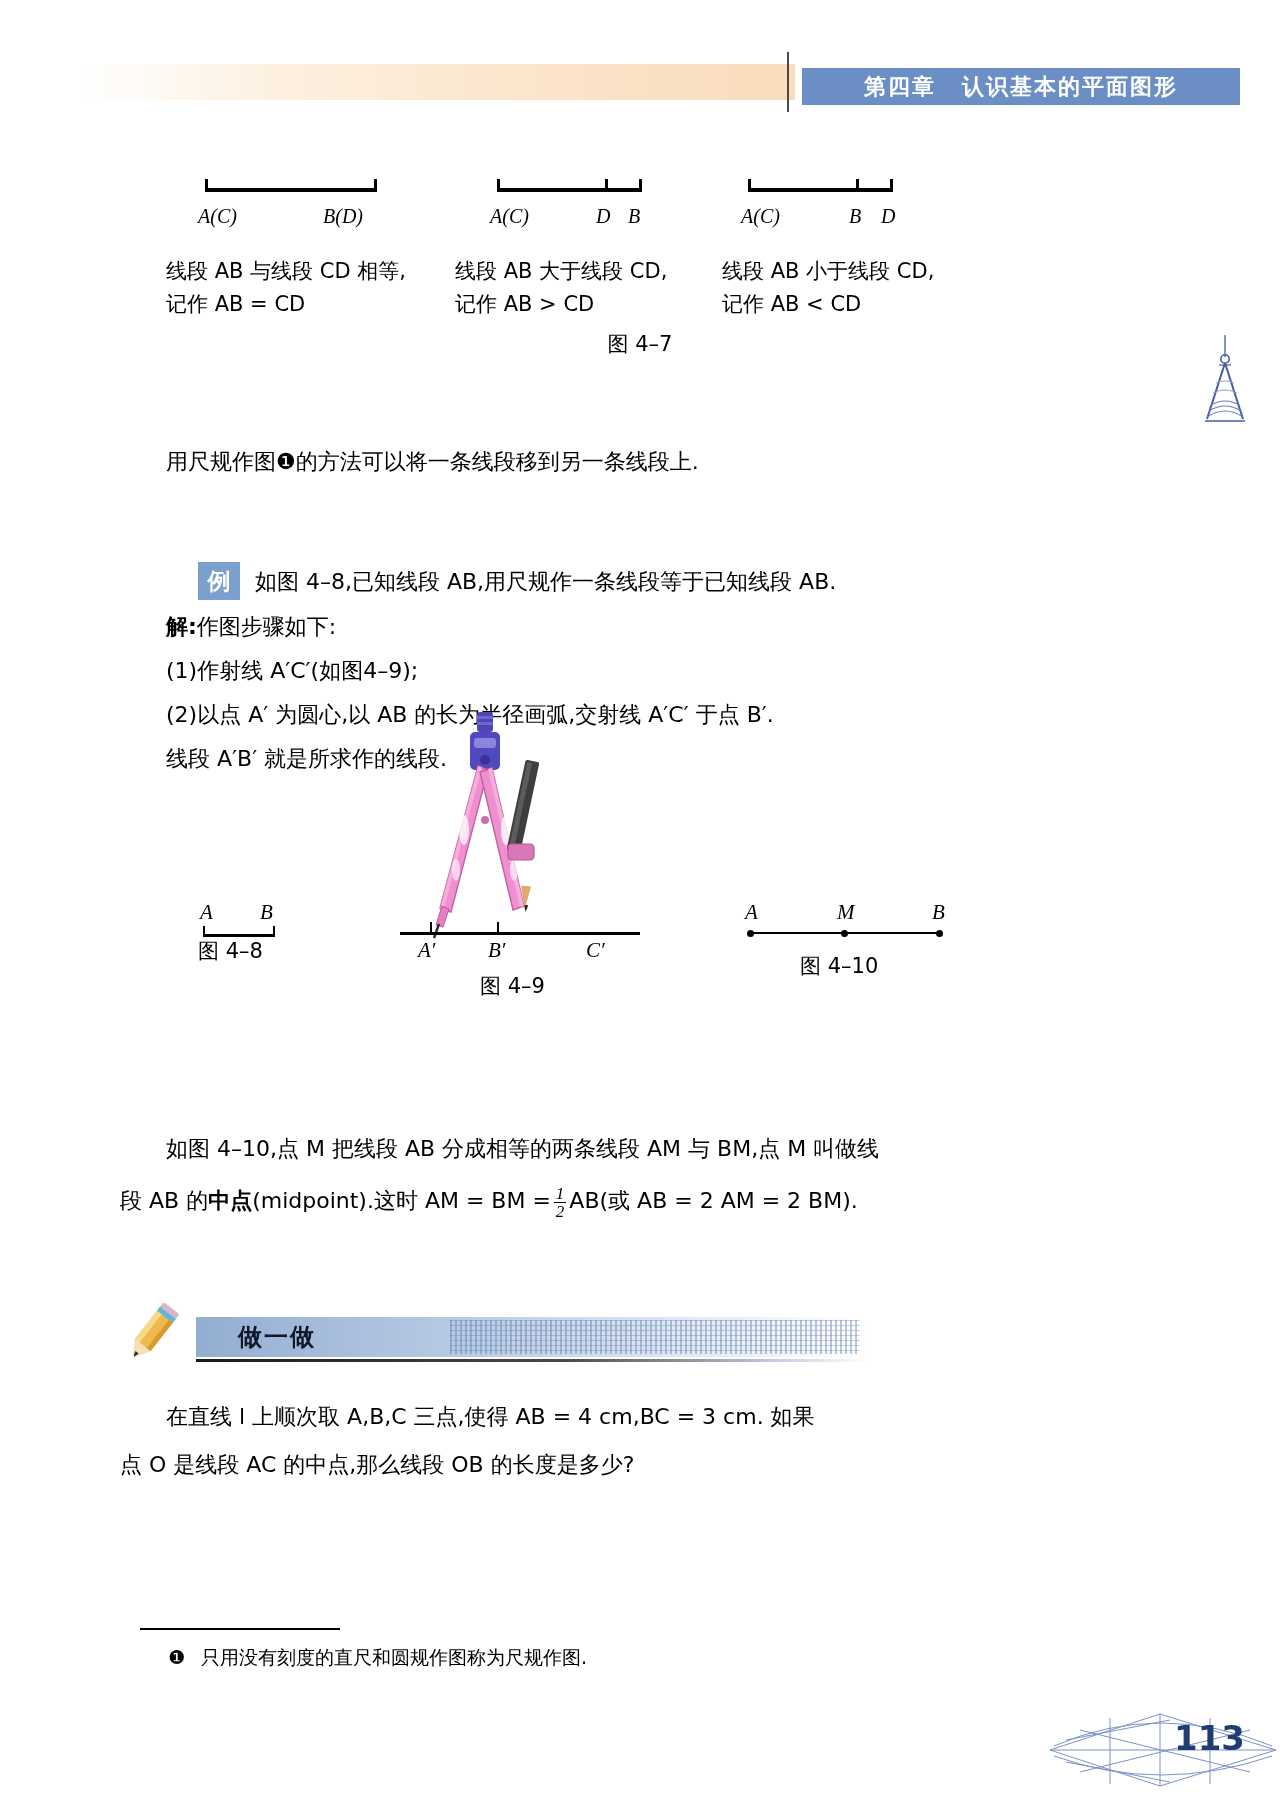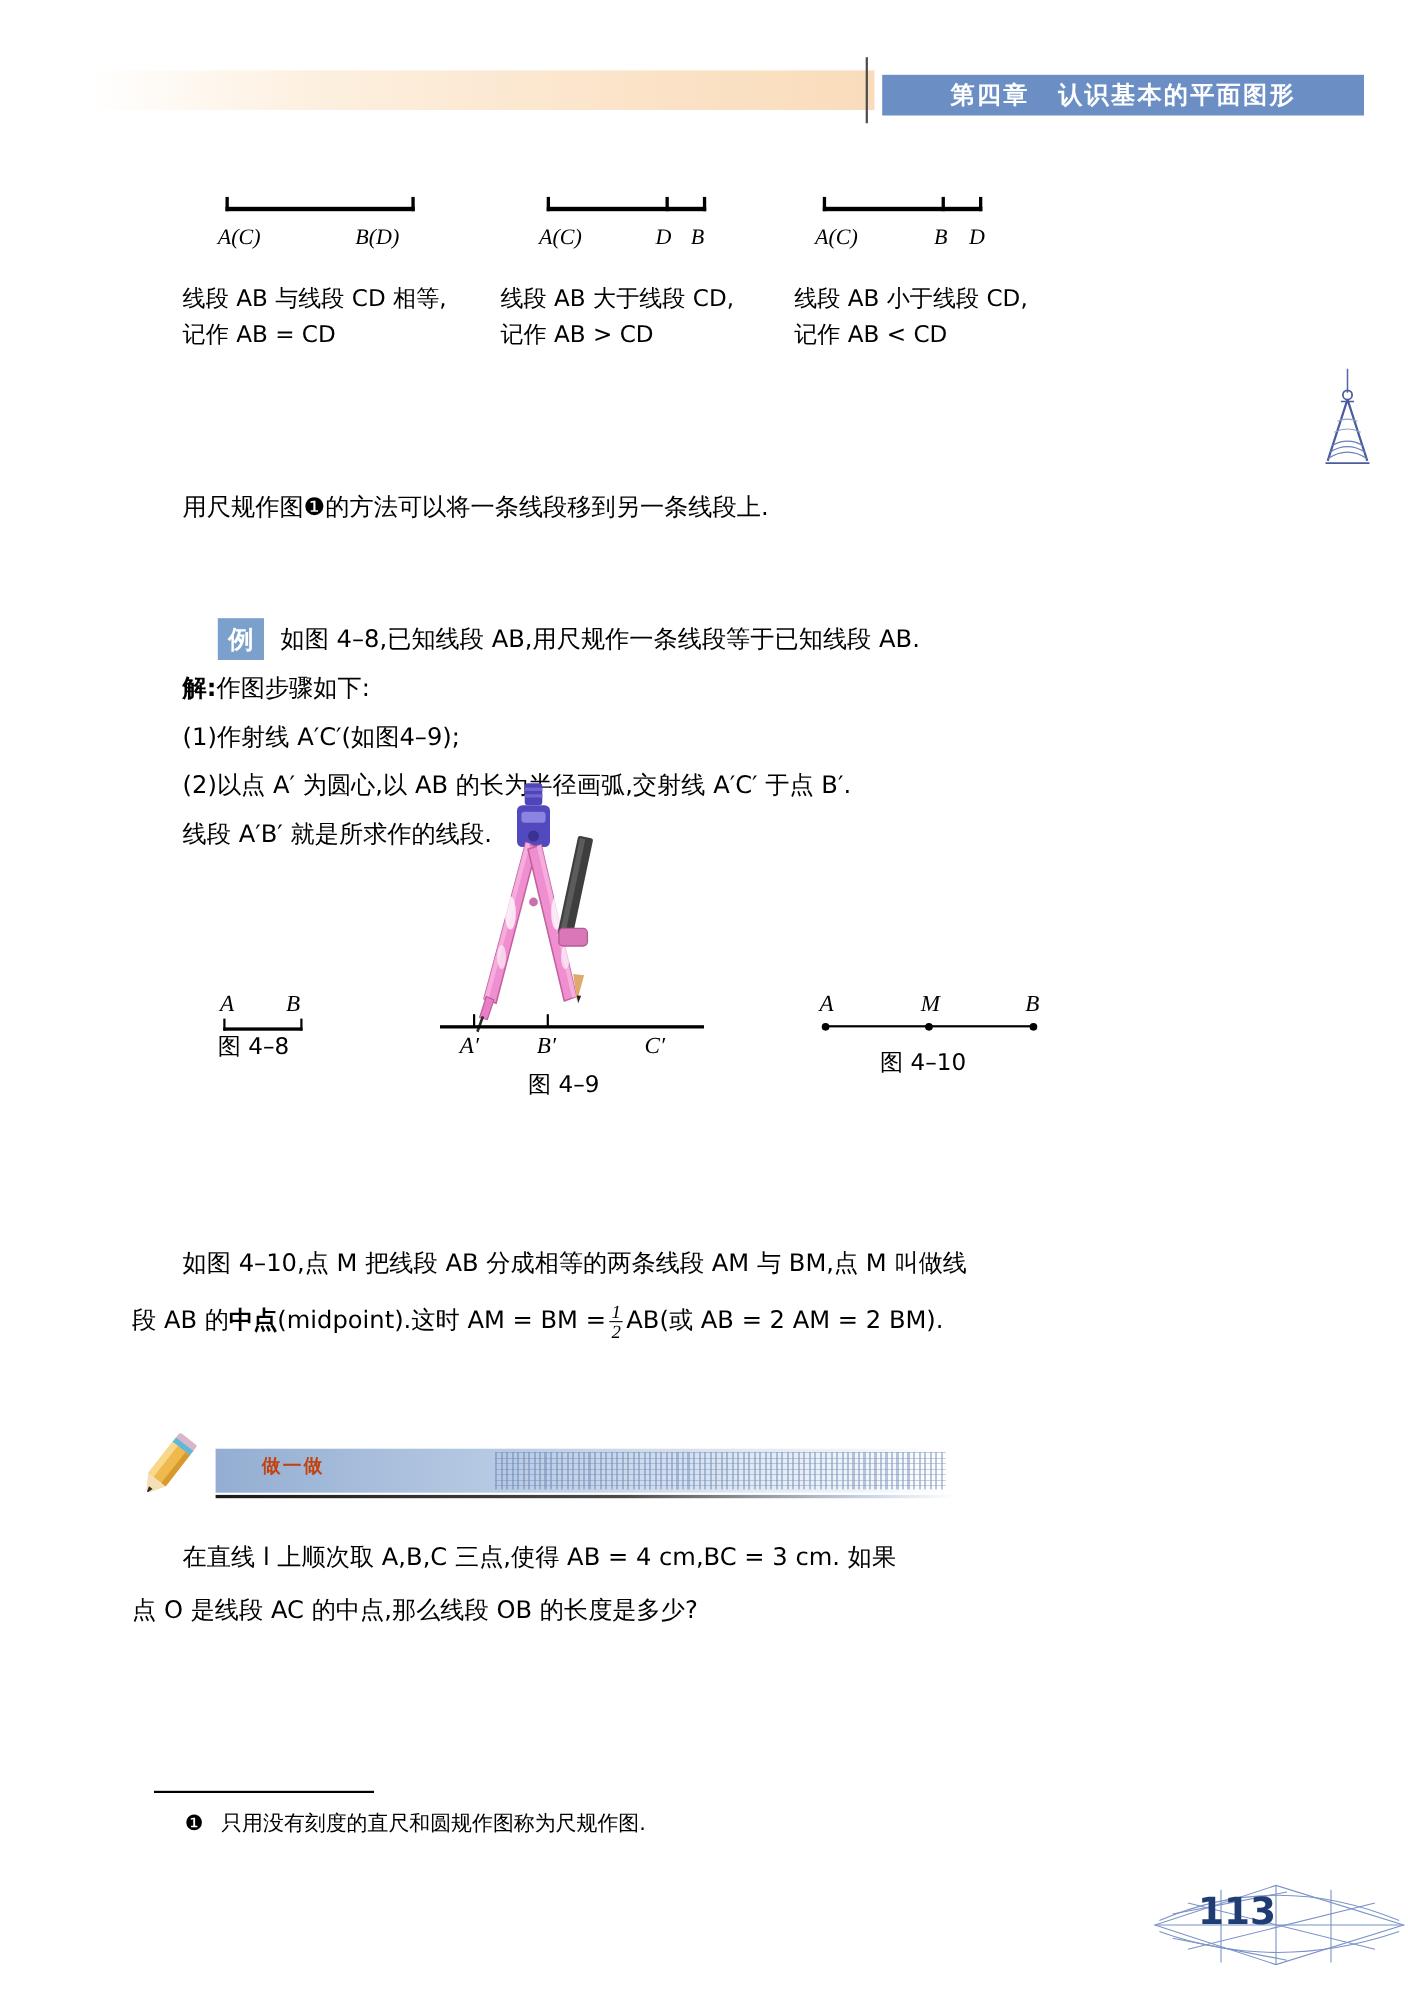--- a/index.html
+++ b/index.html
@@ -90,34 +90,34 @@
     background-image:
       repeating-linear-gradient(to right,rgba(90,120,170,.55) 0 2px,rgba(0,0,0,0) 2px 5px),
       repeating-linear-gradient(to bottom,rgba(90,120,170,.45) 0 1px,rgba(0,0,0,0) 1px 5px);
     opacity:.75;
   }
   #doit-underline{
     position:absolute;left:196px;top:64px;width:672px;height:3px;
     background:linear-gradient(to right,#1a1a1a 0%,#4a4a4a 55%,#c9d4e6 88%,#ffffff 100%);
   }
   #doit-label{
-    position:absolute;left:238px;top:26px;font-size:17px;font-weight:bold;color:#c2410c;
+    position:absolute;left:238px;top:26px;font-size:24px;font-weight:bold;color:#0f172a;
     font-family:"DejaVu Sans","Liberation Sans",sans-serif;letter-spacing:2px;
   }
 
   
   #fn-rule{position:absolute;left:140px;top:1628px;width:200px;height:2px;background:#000;}
   #fn-text{
     position:absolute;left:168px;top:1645px;font-size:19px;
     font-family:"DejaVu Sans","Liberation Sans",sans-serif;white-space:nowrap;
   }
 
   
   #pagenum{
-    position:absolute;left:1089px;top:1718px;font-size:34px;font-weight:bold;color:#1f3d73;
+    position:absolute;left:1174px;top:1718px;font-size:34px;font-weight:bold;color:#1f3d73;
     font-family:"DejaVu Sans","Liberation Sans",sans-serif;
   }
   #page-deco{position:absolute;left:1040px;top:1690px;width:240px;height:110px;}
 
   .frac{display:inline-block;vertical-align:-0.55em;text-align:center;font-size:17px;line-height:1.05;
         font-family:"Liberation Serif","DejaVu Serif",serif;font-style:italic;margin:0 3px;}
   .frac .num{display:block;border-bottom:1.6px solid #000;padding:0 2px;}
   .frac .den{display:block;padding:0 2px;}
 </style>
 </head>
@@ -169,20 +169,21 @@
     <div class="capline" style="left:166px;top:95px;">线段 AB 与线段 CD 相等,</div>
     <div class="capline" style="left:166px;top:128px;">记作 AB = CD</div>
 
     <div class="capline" style="left:455px;top:95px;">线段 AB 大于线段 CD,</div>
     <div class="capline" style="left:455px;top:128px;">记作 AB &gt; CD</div>
 
     <div class="capline" style="left:722px;top:95px;">线段 AB 小于线段 CD,</div>
     <div class="capline" style="left:722px;top:128px;">记作 AB &lt; CD</div>
   </div>
 
+  <div id="fig47-cap">图 4–7</div>
 
   <div id="margin-compass">
     <svg width="80" height="100" viewBox="0 0 80 100">
       <line x1="40" y1="0" x2="40" y2="22" stroke="#5566aa" stroke-width="1.4"></line>
       <circle cx="40" cy="24" r="4.2" fill="none" stroke="#4a5ba0" stroke-width="1.6"></circle>
       <path d="M40 28 L22 84 M40 28 L58 84" fill="none" stroke="#4a5ba0" stroke-width="2"></path>
       <path d="M26 70 Q40 62 54 70" fill="none" stroke="#6b7fc0" stroke-width="1.2"></path>
       <path d="M24 76 Q40 66 56 76" fill="none" stroke="#6b7fc0" stroke-width="1.2"></path>
       <path d="M22 82 Q40 70 58 82" fill="none" stroke="#6b7fc0" stroke-width="1.2"></path>
       <path d="M31 48 Q40 44 49 48" fill="none" stroke="#8fa0d0" stroke-width="1"></path>

